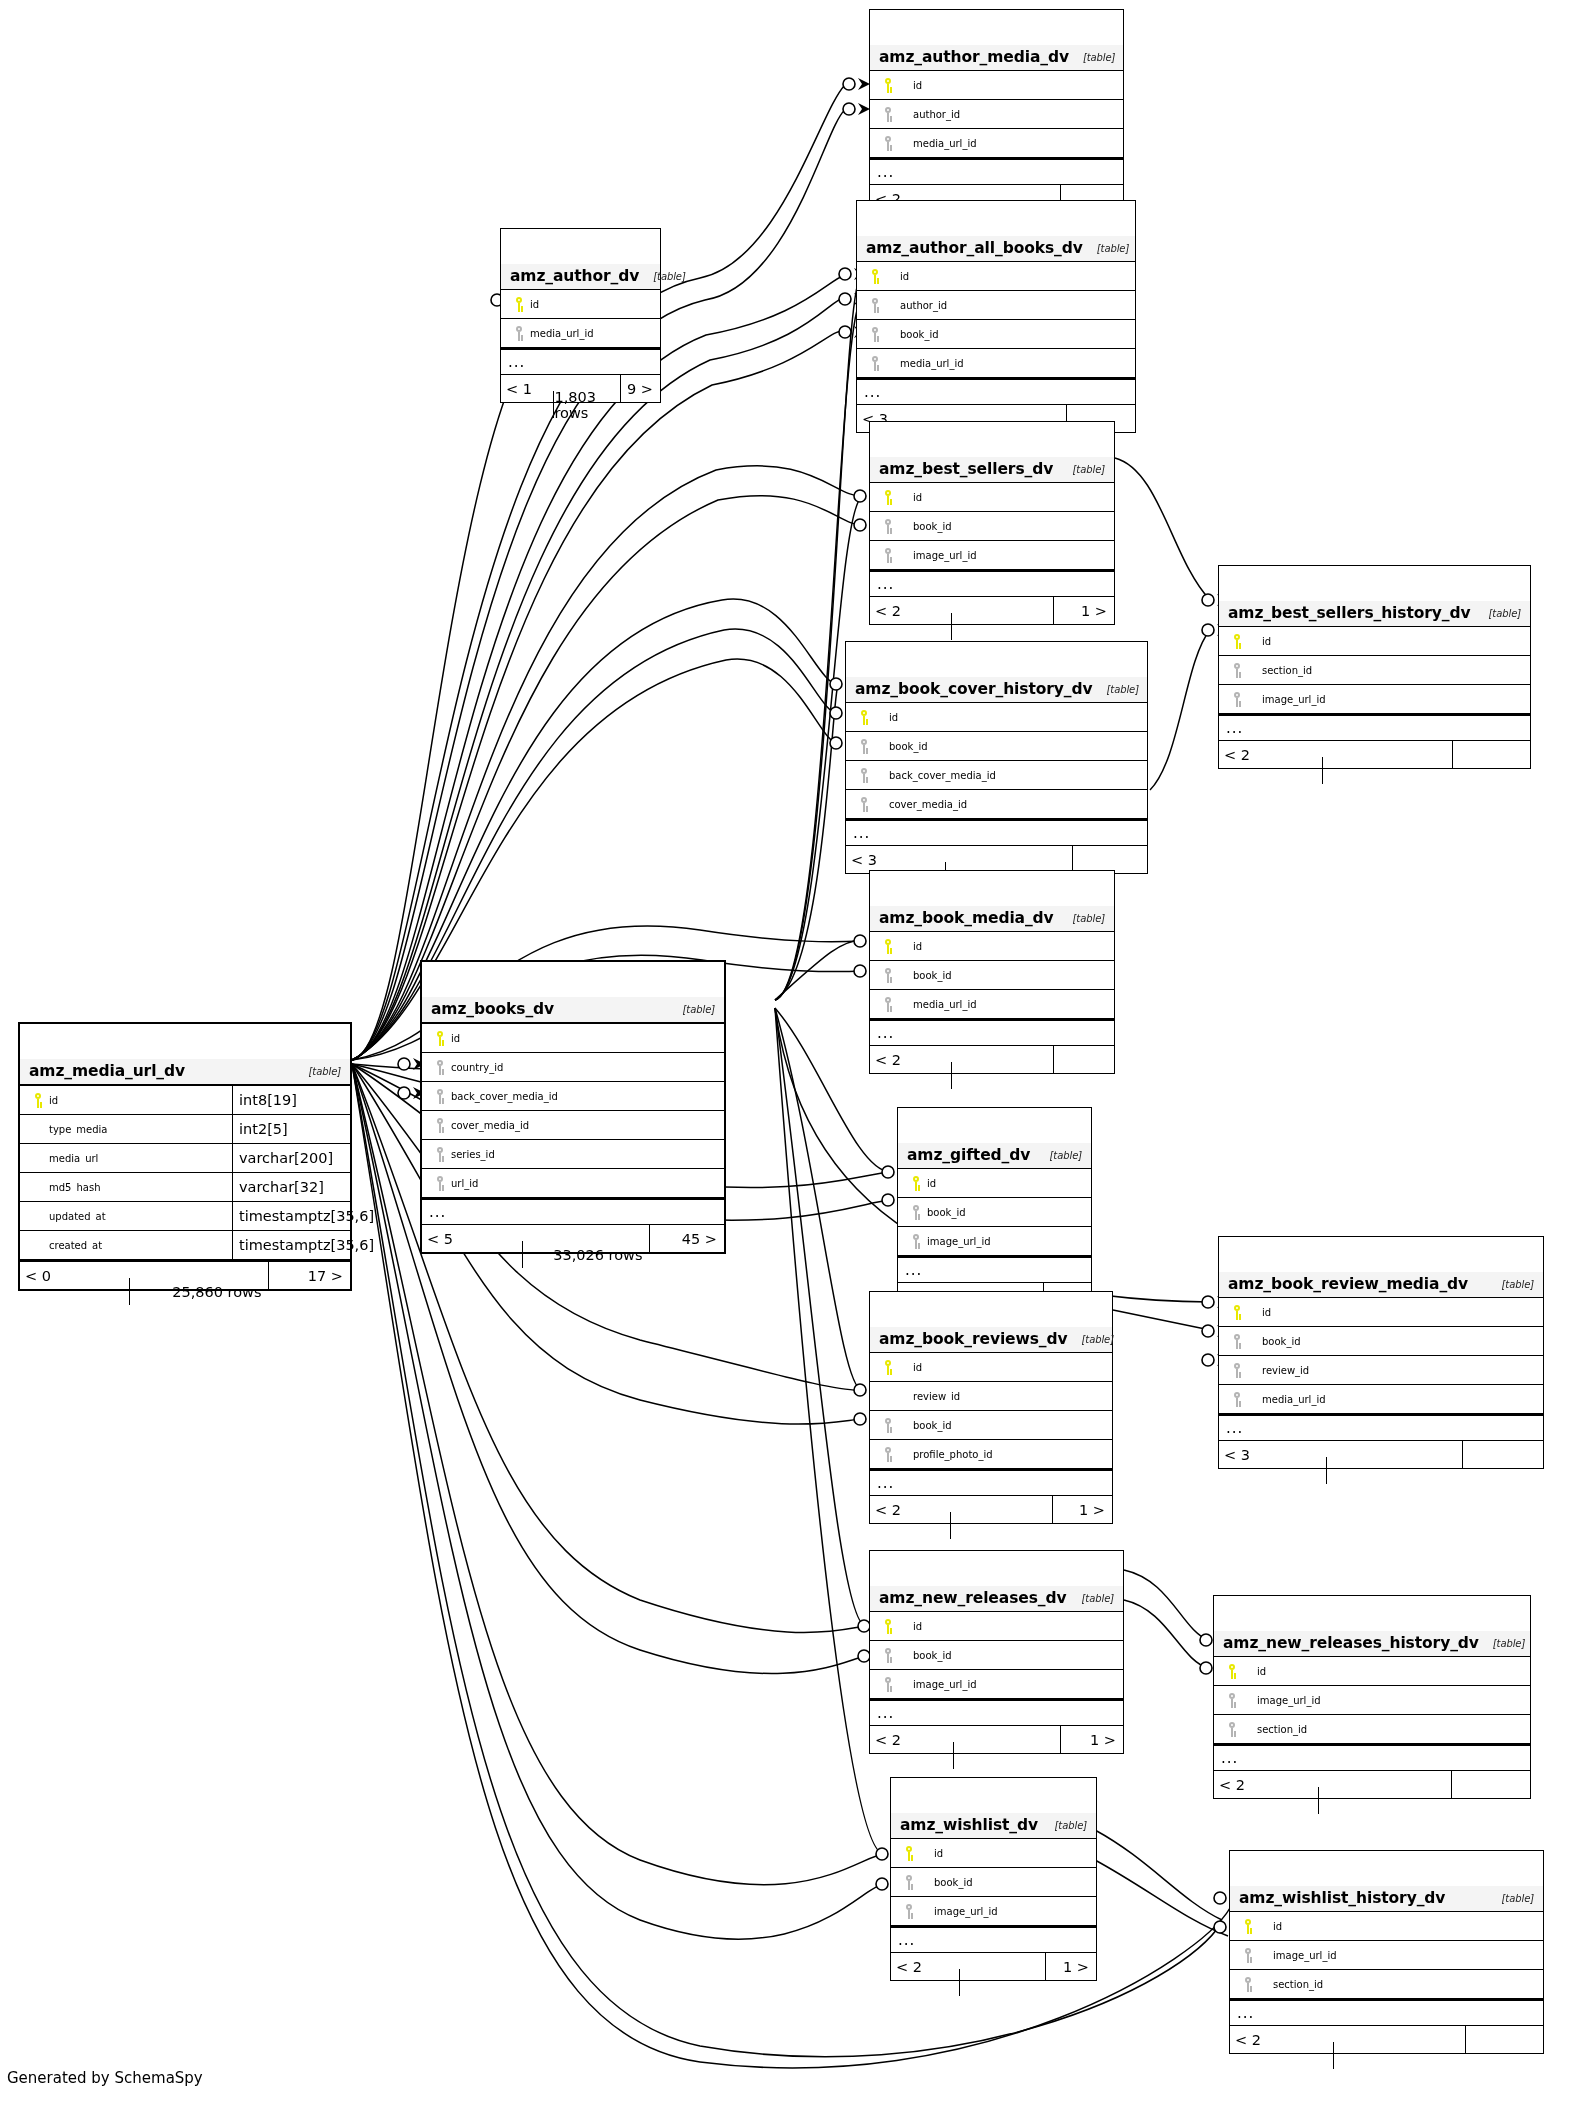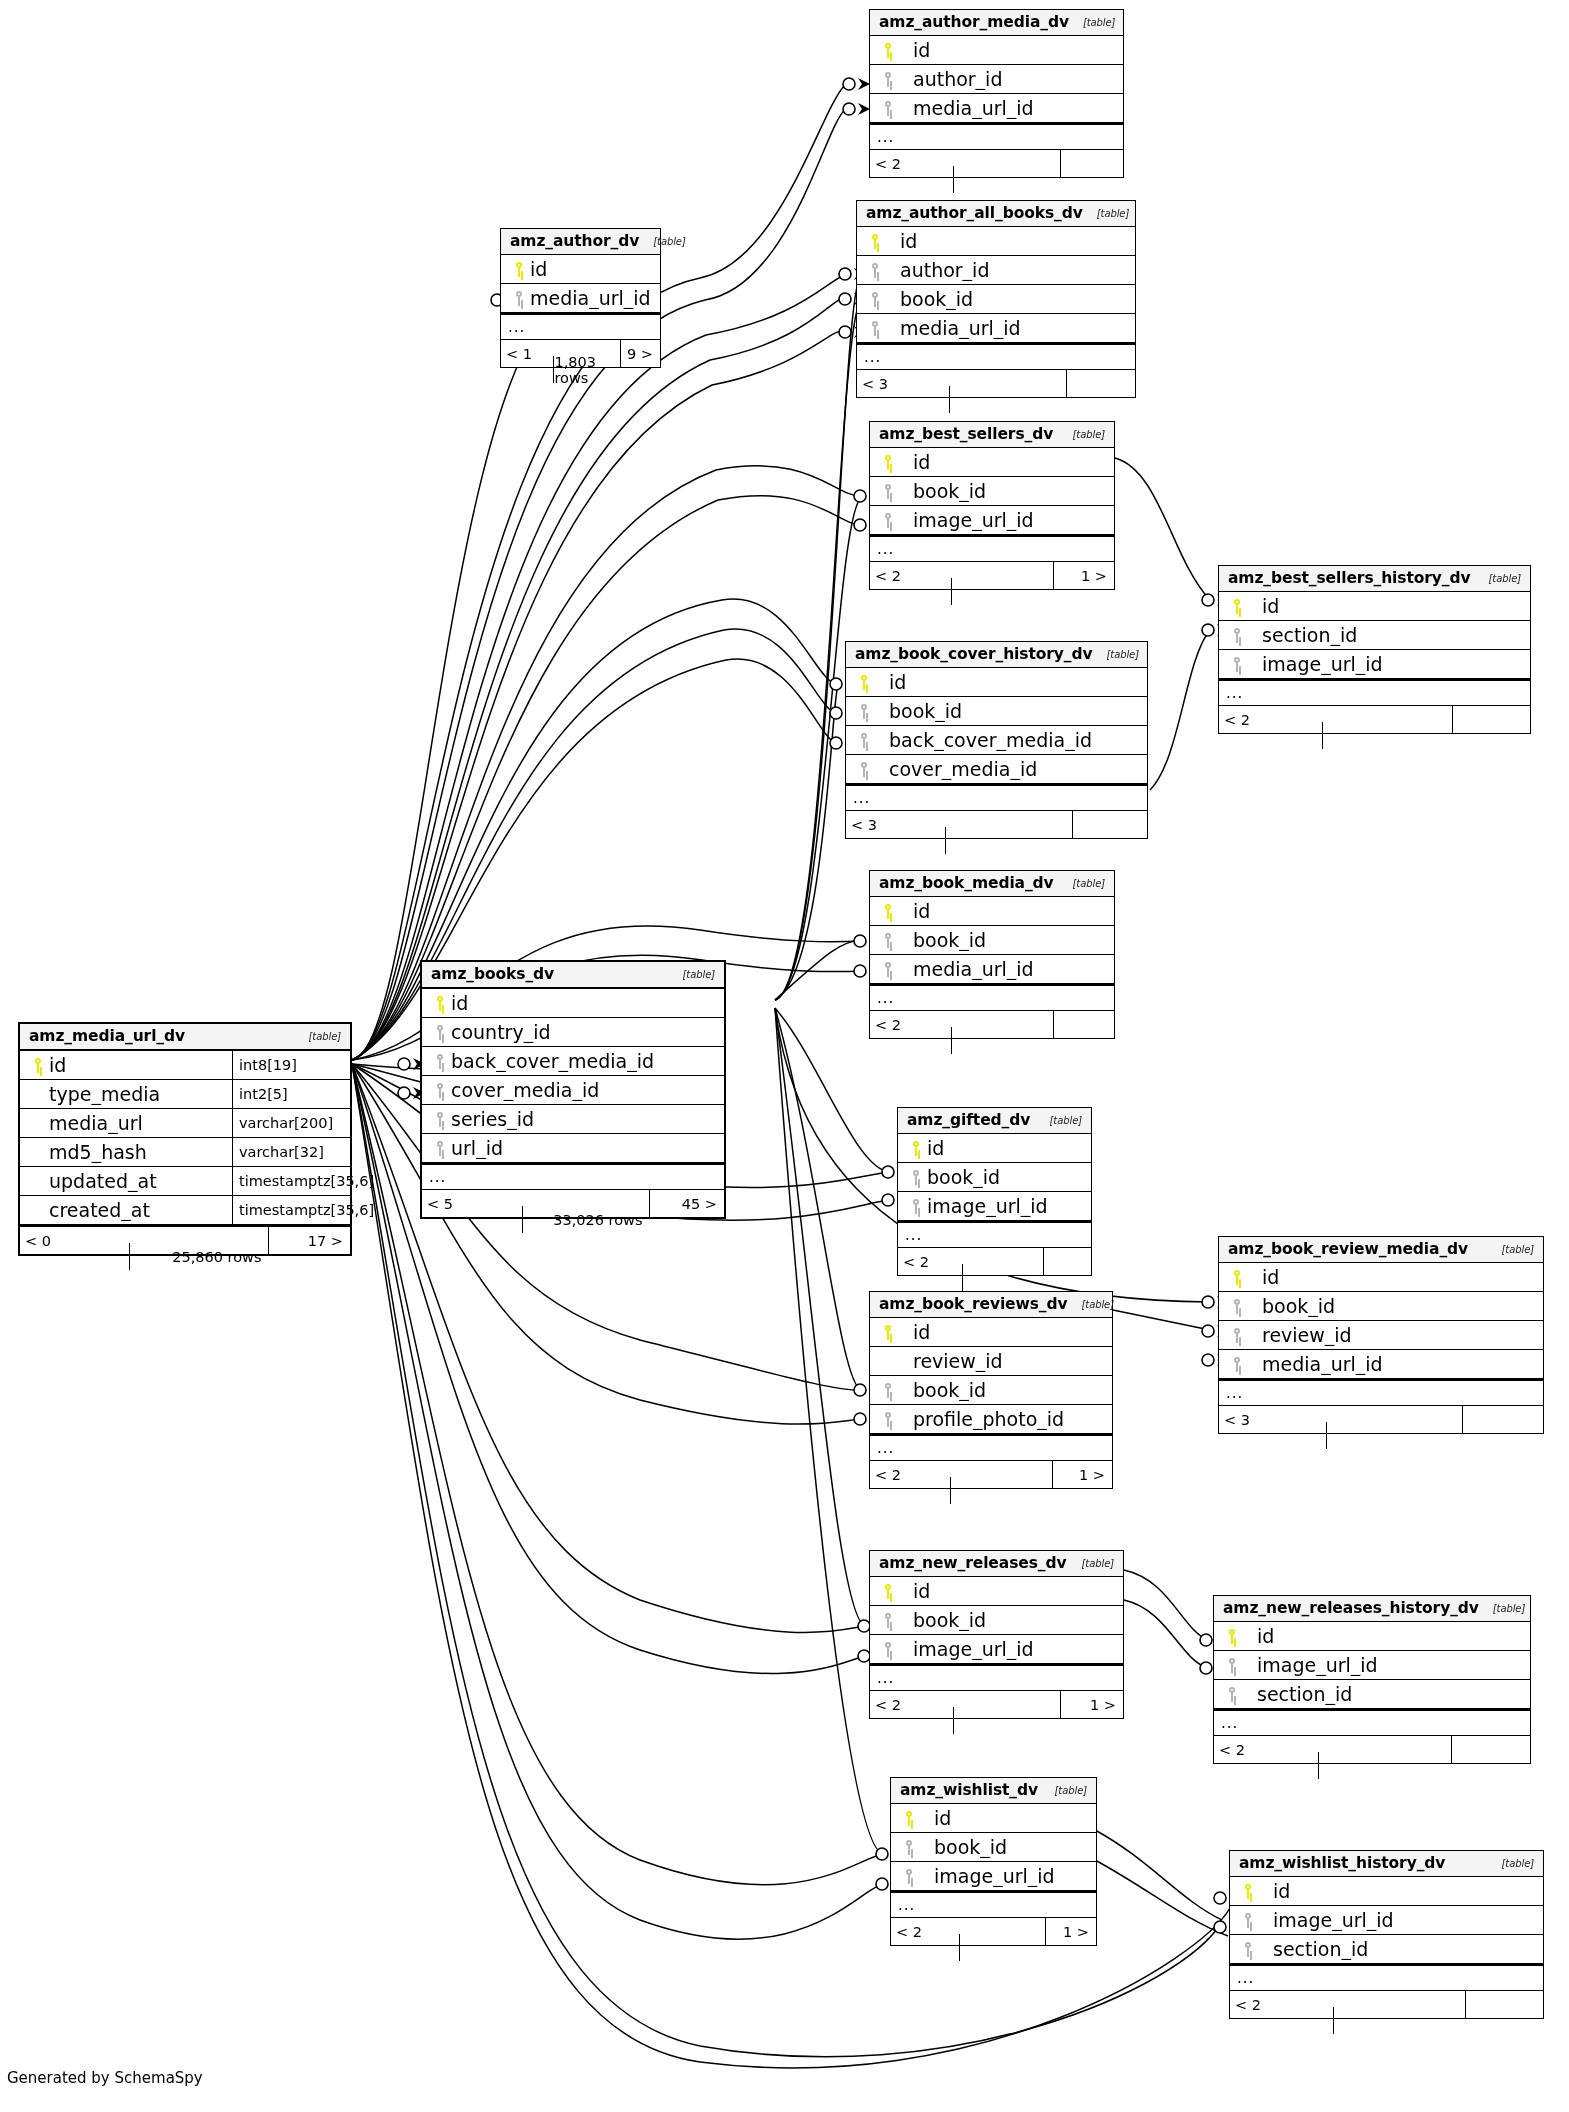--- a/index.html
+++ b/index.html
@@ -6,26 +6,26 @@
   html,body{margin:0;padding:0;background:#ffffff;}
   body{font-family:"DejaVu Sans","Liberation Sans",sans-serif;color:#000;}
   #canvas{position:relative;width:1569px;height:2112px;overflow:hidden;background:#fff;}
 
   #edges{position:absolute;left:0;top:0;width:1569px;height:2112px;pointer-events:none;}
 
   .tbl{position:absolute;border:1.6px solid #000;background:#fff;box-sizing:border-box;}
   .tbl.thick{border-width:2.6px;}
   .tbl-title{display:flex;align-items:center;justify-content:space-between;
     background:#f4f4f4;border-bottom:1.6px solid #000;padding:3px 9px 4px 9px;
-    font-weight:bold;font-size:15.5px;letter-spacing:-0.1px;white-space:nowrap;}
+    font-weight:bold;font-size:15.5px;letter-spacing:-0.1px;white-space:nowrap;margin-top:35px;}
   .tbl.thick .tbl-title{border-bottom-width:2.2px;}
   .tbl-title .tag{font-weight:normal;font-size:10px;color:#222;padding-left:14px;font-style:italic;}
   .row{display:flex;align-items:center;border-bottom:1.3px solid #000;height:29px;box-sizing:border-box;}
   .row:last-of-type{border-bottom:none;}
-  .col-name{display:flex;align-items:center;flex:1;padding-left:7px;font-size:19px;white-space:nowrap;overflow:hidden;}
+  .col-name{display:flex;align-items:center;flex:1;padding-left:7px;font-size:10px;white-space:nowrap;overflow:hidden;}
   .col-type{width:118px;border-left:1.3px solid #000;height:100%;display:flex;align-items:center;
     padding-left:6px;font-size:14.5px;box-sizing:border-box;white-space:nowrap;}
   .keyslot{width:22px;display:inline-flex;justify-content:center;align-items:center;flex:none;}
   .indent{display:inline-block;width:14px;flex:none;}
   .key{display:inline-block;width:8px;height:15px;position:relative;}
   .key::before{content:"";position:absolute;left:1px;top:0;width:6px;height:6px;border-radius:50%;
     border:2px solid currentColor;box-sizing:border-box;}
   .key::after{content:"";position:absolute;left:3px;top:6px;width:2px;height:9px;background:currentColor;
     box-shadow:3px 3px 0 0 currentColor, 3px 6px 0 0 currentColor;}
   .key.pk{color:#e8e800;}

